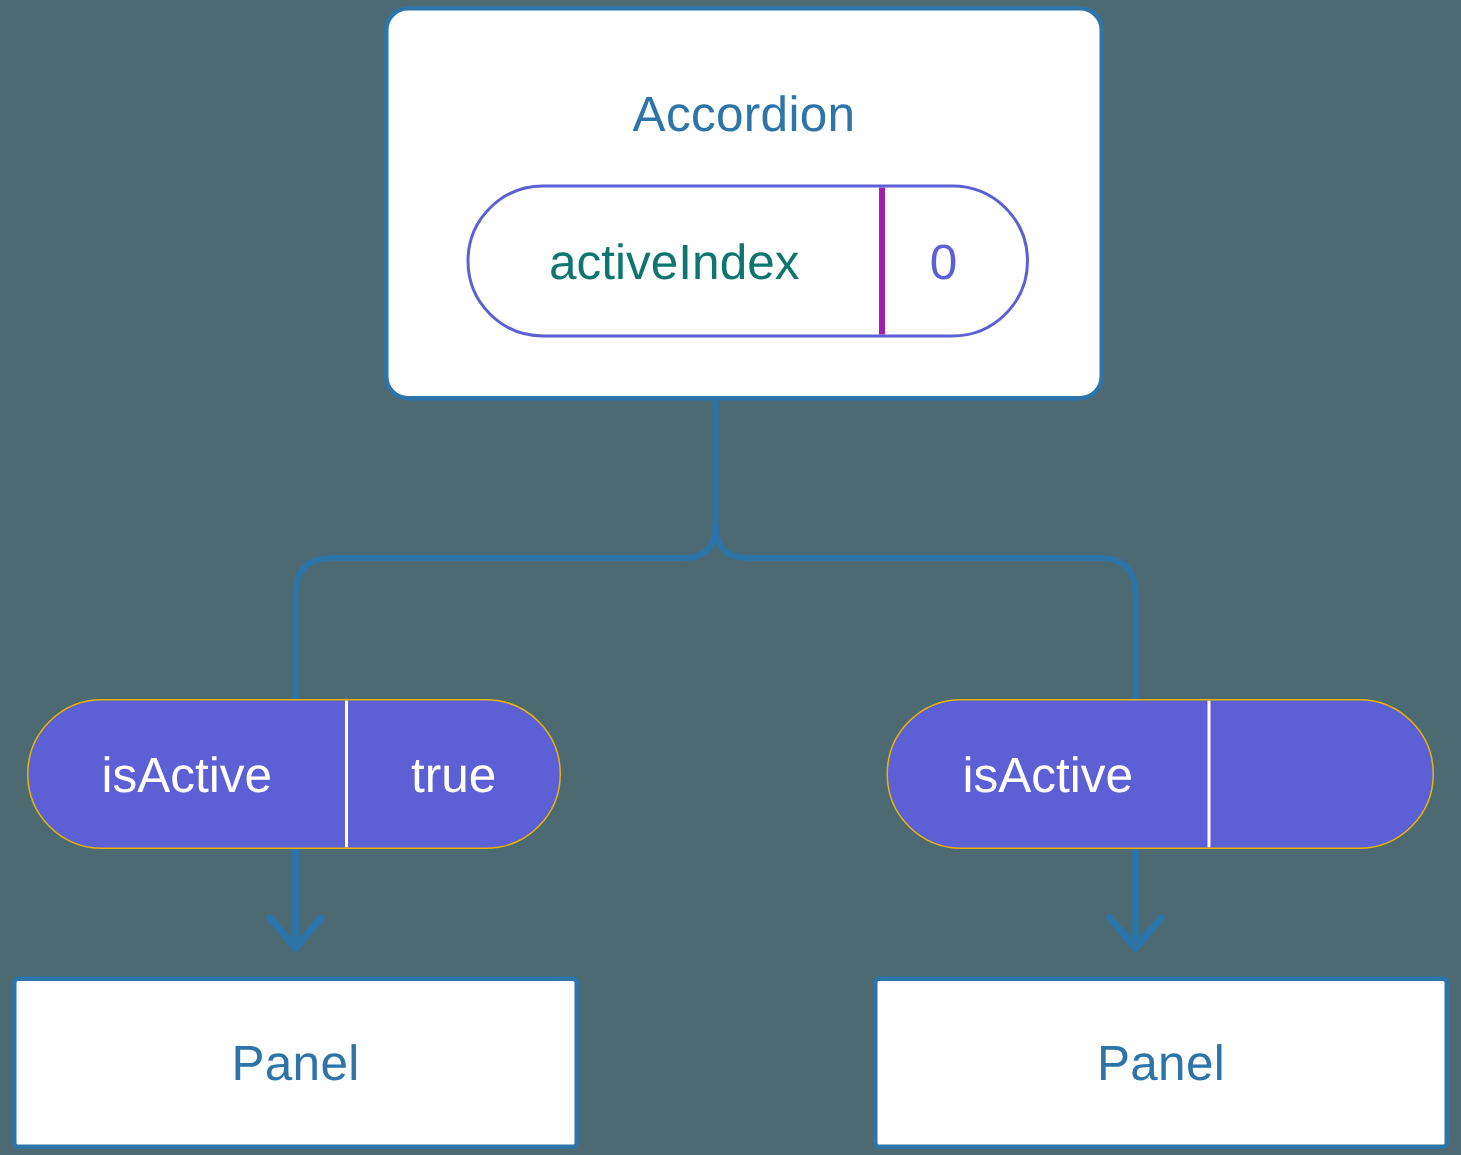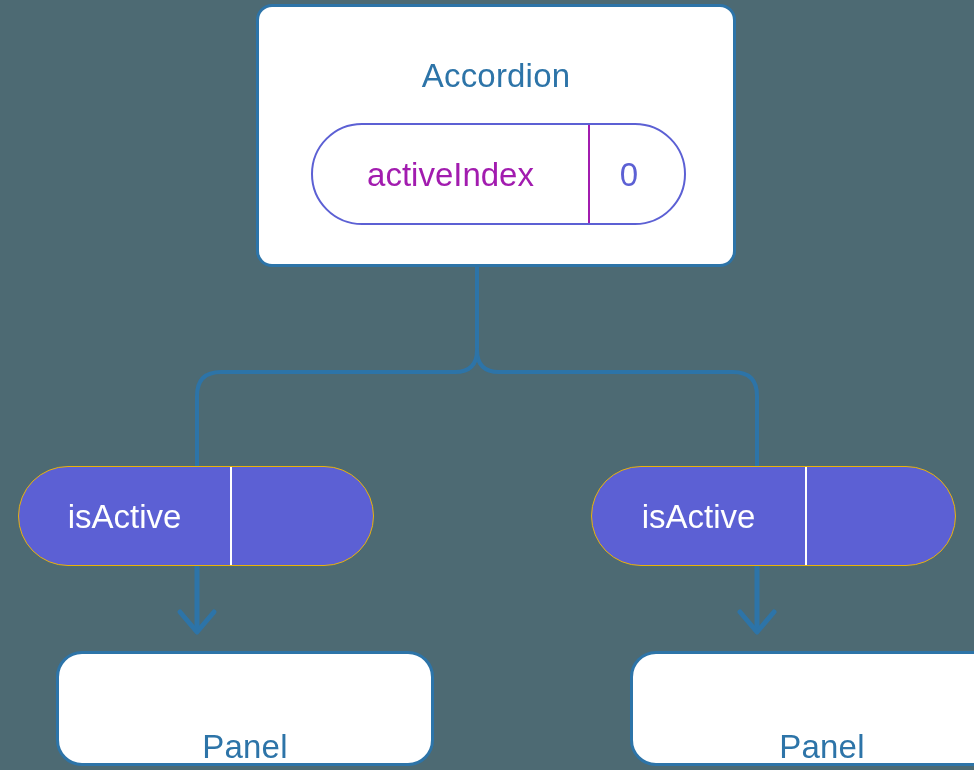--- a/index.html
+++ b/index.html
@@ -75,22 +75,22 @@
     border-radius: 51px;
     display: flex;
     align-items: stretch;
     background: transparent;
   }
   .pill-outline .pill-key {
     flex: 0 0 277px;
     display: flex;
     align-items: center;
     justify-content: center;
-    border-right: 2px solid #a21caf;
-    color: #a21caf;
+    border-right: 4px solid #a21caf;
+    color: #0f766e;
     font-size: 33px;
     line-height: 1;
     box-sizing: border-box;
   }
   .pill-outline .pill-val {
     flex: 1 1 auto;
     display: flex;
     align-items: center;
     justify-content: center;
     color: #5c60d4;
@@ -143,23 +143,22 @@
   #pill-right {
     left: 591px;
     top: 466px;
     width: 365px;
   }
   #pill-right .pill-key { flex: 0 0 215px; }
 
   
   .panel-card {
     height: 115px;
-    border-radius: 26px;
-    justify-content: flex-end;
-    margin-left: 48px;
+    border-radius: 4px;
+    justify-content: center;
   }
   #panel-left {
     left: 8px;
     top: 651px;
     width: 378px;
   }
   #panel-right {
     left: 582px;
     top: 651px;
     width: 384px;
@@ -199,20 +198,21 @@
     <div class="card-title">Accordion</div>
 
     <div class="pill-outline">
       <div class="pill-key">activeIndex</div>
       <div class="pill-val">0</div>
     </div>
   </div>
 
   <div id="pill-left" class="pill-filled">
     <div class="pill-key">isActive</div>
+    <div class="pill-val">true</div>
   </div>
 
   <div id="pill-right" class="pill-filled">
     <div class="pill-key">isActive</div>
   </div>
 
   <div id="panel-left" class="card panel-card">
     <div class="card-title">Panel</div>
   </div>
 

